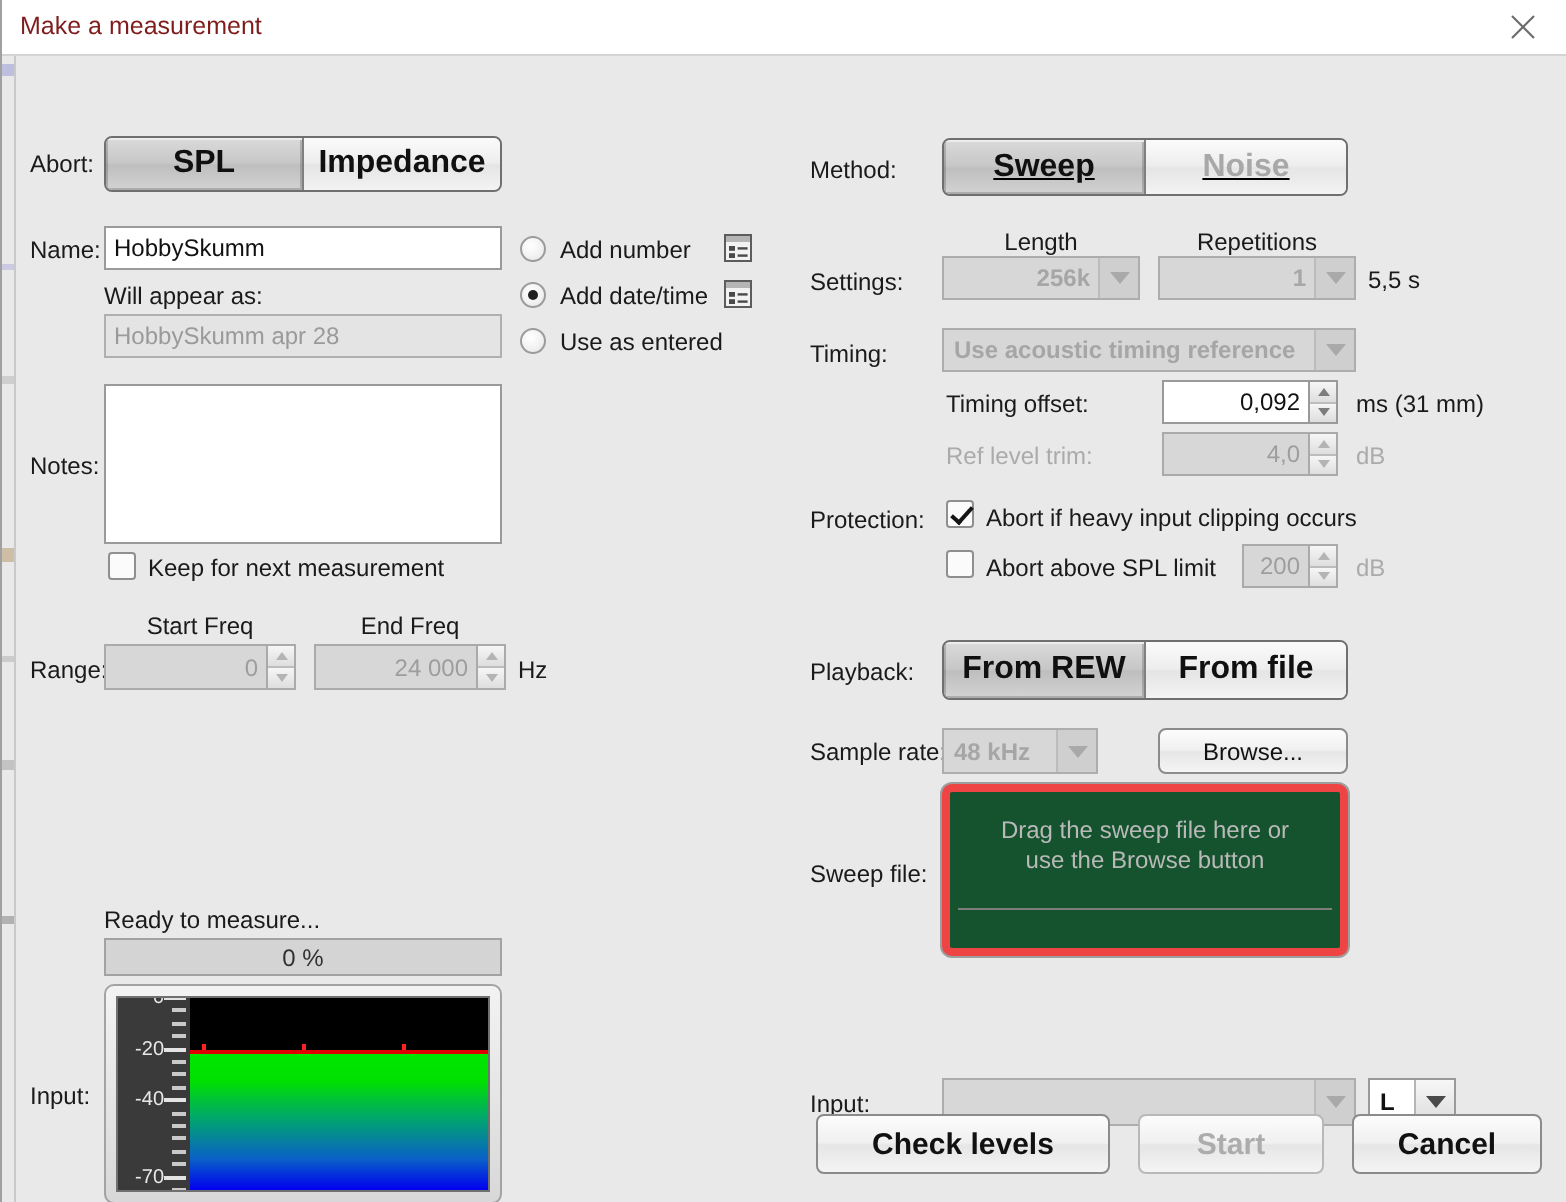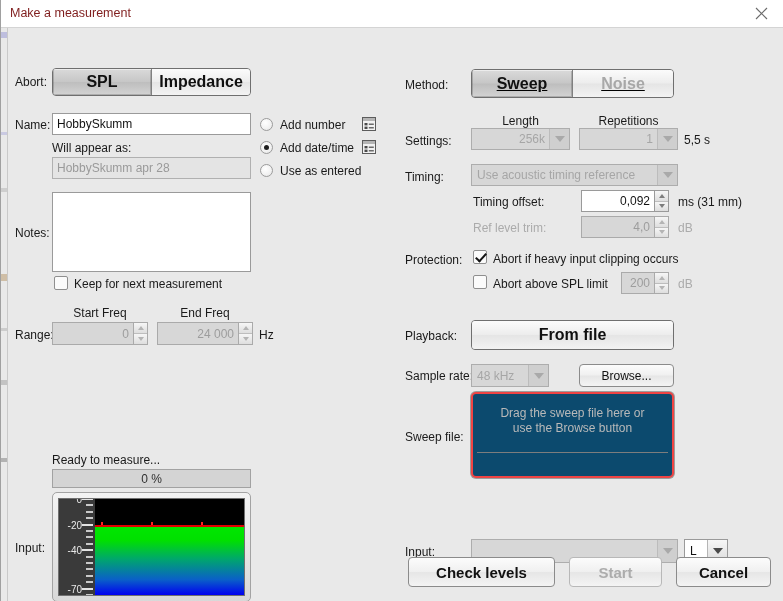--- a/index.html
+++ b/index.html
@@ -183,21 +183,21 @@
     display: flex; align-items: center; justify-content: center;
   }
   .spin-b + .spin-b { border-top: 1px solid #bdbdbd; }
   .spin-b .ar { width: 0; height: 0; border-left: 3px solid transparent; border-right: 3px solid transparent; }
   .spin-b .up { border-bottom: 4px solid #7d7d7d; }
   .spin-b .dn { border-top: 4px solid #7d7d7d; }
   .spin-b.readonly .up { border-bottom-color: #b4b4b4; }
   .spin-b.readonly .dn { border-top-color: #b4b4b4; }
 
   
-  .combo { position: absolute; display: flex; border: 1px solid #9a9a9a; background: #ffffff; }
+  .combo { position: absolute; display: flex; border: 1px solid #9a9a9a; background: #ffffff; font-weight: bold; }
   .combo.readonly { background: #d7d7d7; border-color: #adadad; }
   .combo .cval {
     flex: 1; display: flex; align-items: center;
     padding-left: 5px; font-size: 12px; color: #111;
     overflow: hidden; white-space: nowrap;
   }
   .combo.readonly .cval { color: #a6a6a6; }
   .combo .carrow {
     width: 20px;
     background: linear-gradient(to bottom,#f7f7f7,#dcdcdc);
@@ -223,22 +223,22 @@
     border-radius: 4px;
     font-size: 12px; color: #111;
     cursor: default;
   }
   .btn.big { font-size: 15px; font-weight: bold; }
   .btn.disabled { color: #acacac; border-color: #b8b8b8; }
 
   
   #sweep-drop {
     position: absolute;
-    background: #0c4a6e;
-    border: 2px solid #ef4444;
+    background: #14532d;
+    border: 4px solid #ef4444;
     border-radius: 5px;
     box-shadow: 0 0 0 1px #9d9d9d;
   }
   #sweep-drop .dz-text {
     position: absolute; left: 0; right: 0; top: 12px;
     text-align: center;
     color: #b9b9b9;
     font-size: 12px;
     line-height: 15px;
   }
@@ -519,20 +519,21 @@
           </div>
         <div class="spin-b readonly">
             <i class="ar dn"></i>
           </div>
       </div>
     </div>
     <div class="label dim" style="left:677px; top:249px;">dB</div>
 
     <div class="label" style="left:404px; top:301px;">Playback:</div>
     <div class="seg" style="left:470px; top:292px; width:203px; height:30px;">
+      <div class="segbtn sel">From REW</div>
       <div class="segbtn unsel">From file</div>
     </div>
 
     <div class="label" style="left:404px; top:341px;">Sample rate:</div>
     <div class="combo readonly" style="left:470px; top:336px; width:78px; height:23px;">
       <div class="cval">48 kHz</div>
       <div class="carrow">
           <i></i>
         </div>
     </div>

